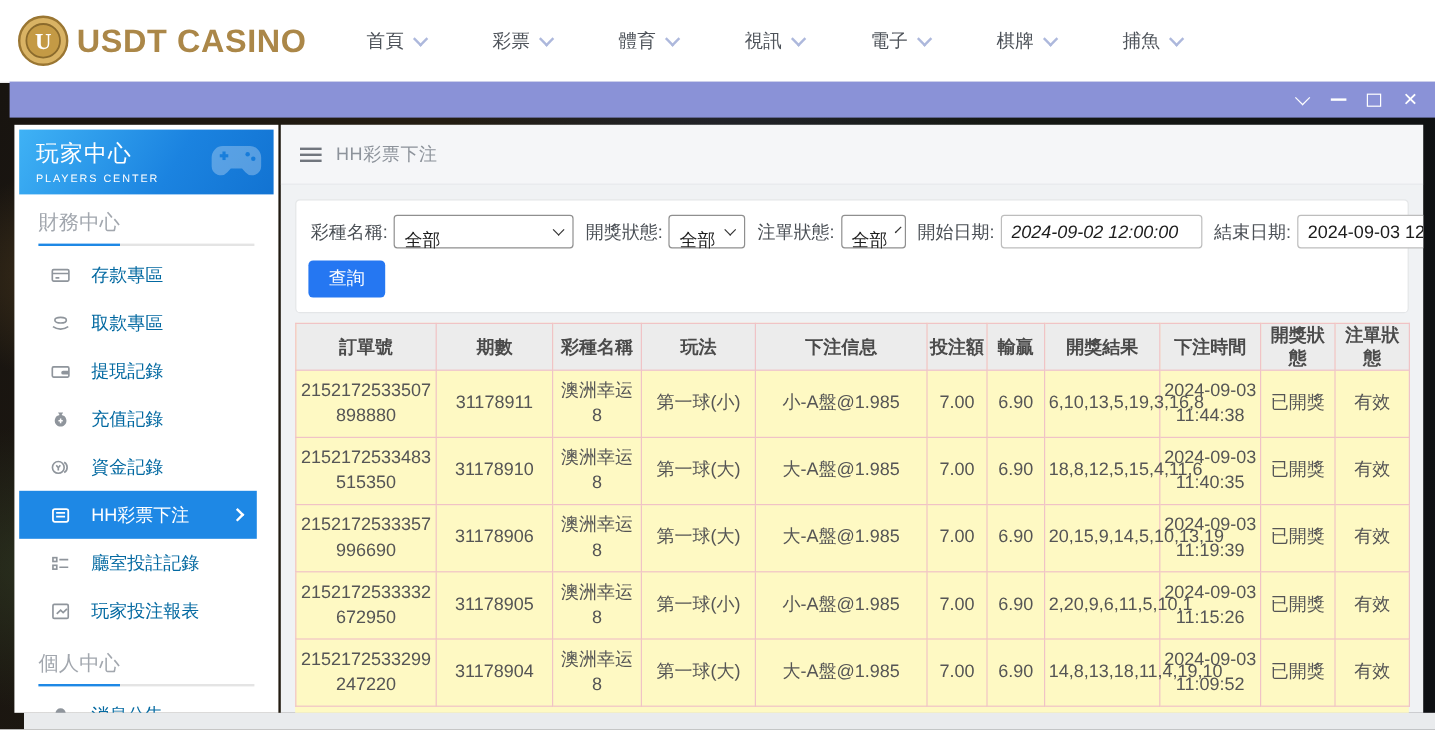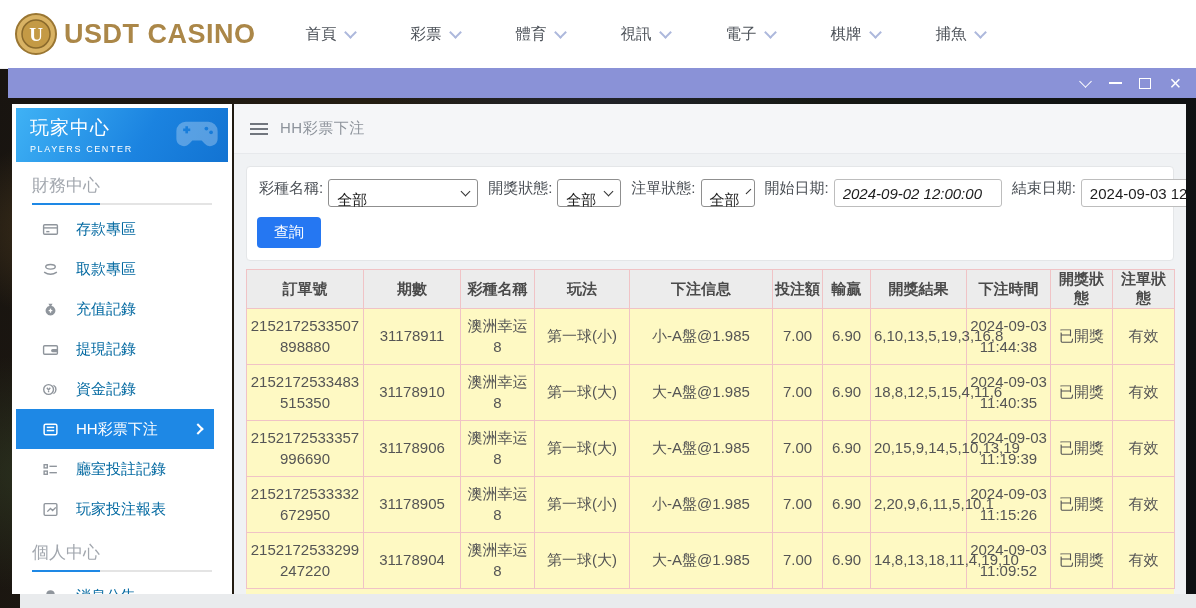--- a/index.html
+++ b/index.html
@@ -57,21 +57,21 @@
     display:inline-block;transform:rotate(-45deg);margin-left:auto;margin-right:12px;}
   
   .main{position:absolute;left:234px;top:104px;width:952px;height:490px;background:#f0f2f4;
     z-index:2;overflow:hidden;box-sizing:border-box;}
   .page-header{height:50px;background:#f5f6f8;border-bottom:1px solid #e7e9ec;
     display:flex;align-items:center;padding-left:16px;box-sizing:border-box;}
   .hamburger{width:18px;display:flex;flex-direction:column;gap:3px;margin-right:12px;cursor:pointer;}
   .hamburger i{height:2px;background:#71767e;display:block;}
   .page-title{font-size:15px;color:#8d939b;letter-spacing:.5px;}
   .filter-card{margin:12px 12px 0;background:#fff;border:1px solid #e4e6e8;border-radius:4px;padding:12px 10px;}
-  .filter-row{display:flex;white-space:nowrap;}
+  .filter-row{display:flex;align-items:center;white-space:nowrap;}
   .flt-label{font-size:15px;color:#4a4f55;margin:0 5px 0 10px;}
   .flt-label:first-child{margin-left:2px;}
   .fselect{height:28px;border:1px solid #8f8f8f;border-radius:3px;background:#fff;
     display:inline-flex;align-items:center;justify-content:space-between;padding:0 8px;
     box-sizing:border-box;cursor:pointer;flex:none;}
   .fsel-val{font-size:15px;color:#1d1d1d;margin-top:15px;}
   .sel-chev{width:6px;height:6px;border-right:1.8px solid #333;border-bottom:1.8px solid #333;
     display:inline-block;transform:rotate(45deg);margin:-3px 0 0 8px;}
   .finput{height:28px;border:1px solid #bdbdbd;border-radius:3px;font-size:15px;color:#1d1d1d;
     padding:0 8px;box-sizing:border-box;font-family:inherit;flex:none;}
@@ -178,36 +178,36 @@
         <span class="mi-icon">
           <svg viewBox="0 0 16 16" fill="none" stroke="currentColor" stroke-width="1.3">
             <ellipse cx="8" cy="5.5" rx="4.5" ry="2.2"></ellipse>
             <path d="M2 10.5 Q8 14.5 14 10.5"></path>
           </svg>
         </span>
         <span class="mi-label">取款專區</span>
       </div>
       <div class="menu-item">
         <span class="mi-icon">
+          <svg viewBox="0 0 16 16" fill="none" stroke="currentColor" stroke-width="1.3">
+            <rect x="1.5" y="4.5" width="13" height="8" rx="1"></rect>
+            <path d="M10 7.5h4.5v3H10a1.5 1.5 0 0 1 0-3Z" fill="currentColor" stroke="none"></path>
+          </svg>
+        </span>
+        <span class="mi-label">提現記錄</span>
+      </div>
+      <div class="menu-item">
+        <span class="mi-icon">
           <svg viewBox="0 0 16 16">
             <path d="M6 2.5h4l-1.2 2a4.6 4.6 0 1 1-1.6 0Z" fill="currentColor"></path>
             <line x1="8" y1="7.2" x2="8" y2="11" stroke="#fff" stroke-width="1.2"></line>
             <line x1="6.3" y1="9" x2="9.7" y2="9" stroke="#fff" stroke-width="1.2"></line>
           </svg>
         </span>
         <span class="mi-label">充值記錄</span>
-      </div>
-      <div class="menu-item">
-        <span class="mi-icon">
-          <svg viewBox="0 0 16 16" fill="none" stroke="currentColor" stroke-width="1.3">
-            <rect x="1.5" y="4.5" width="13" height="8" rx="1"></rect>
-            <path d="M10 7.5h4.5v3H10a1.5 1.5 0 0 1 0-3Z" fill="currentColor" stroke="none"></path>
-          </svg>
-        </span>
-        <span class="mi-label">提現記錄</span>
       </div>
       <div class="menu-item">
         <span class="mi-icon">
           <svg viewBox="0 0 16 16" fill="none" stroke="currentColor" stroke-width="1.3">
             <circle cx="6.2" cy="8" r="4.6"></circle>
             <path d="M10.8 4a4.6 4.6 0 0 1 0 8"></path>
             <path d="M4.6 6.3l1.6 2 1.6-2M6.2 8.3v2.2"></path>
           </svg>
         </span>
         <span class="mi-label">資金記錄</span>

